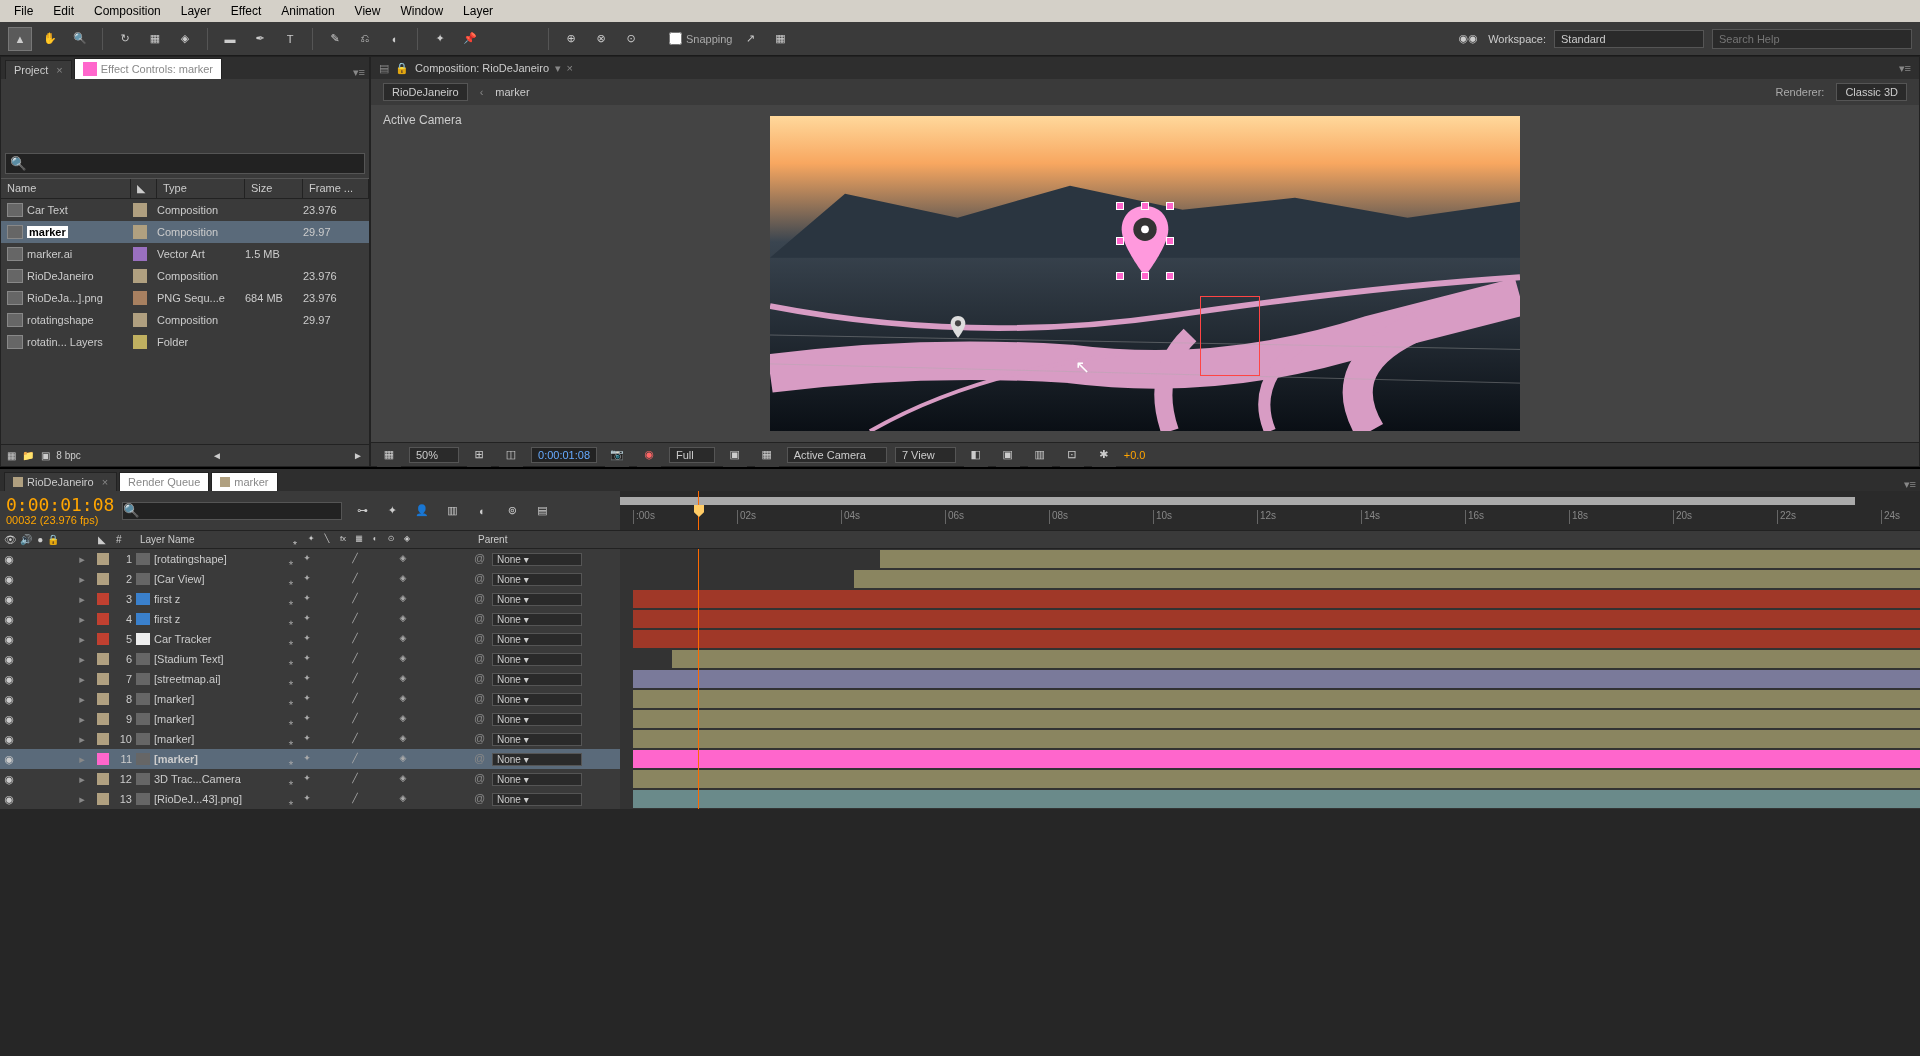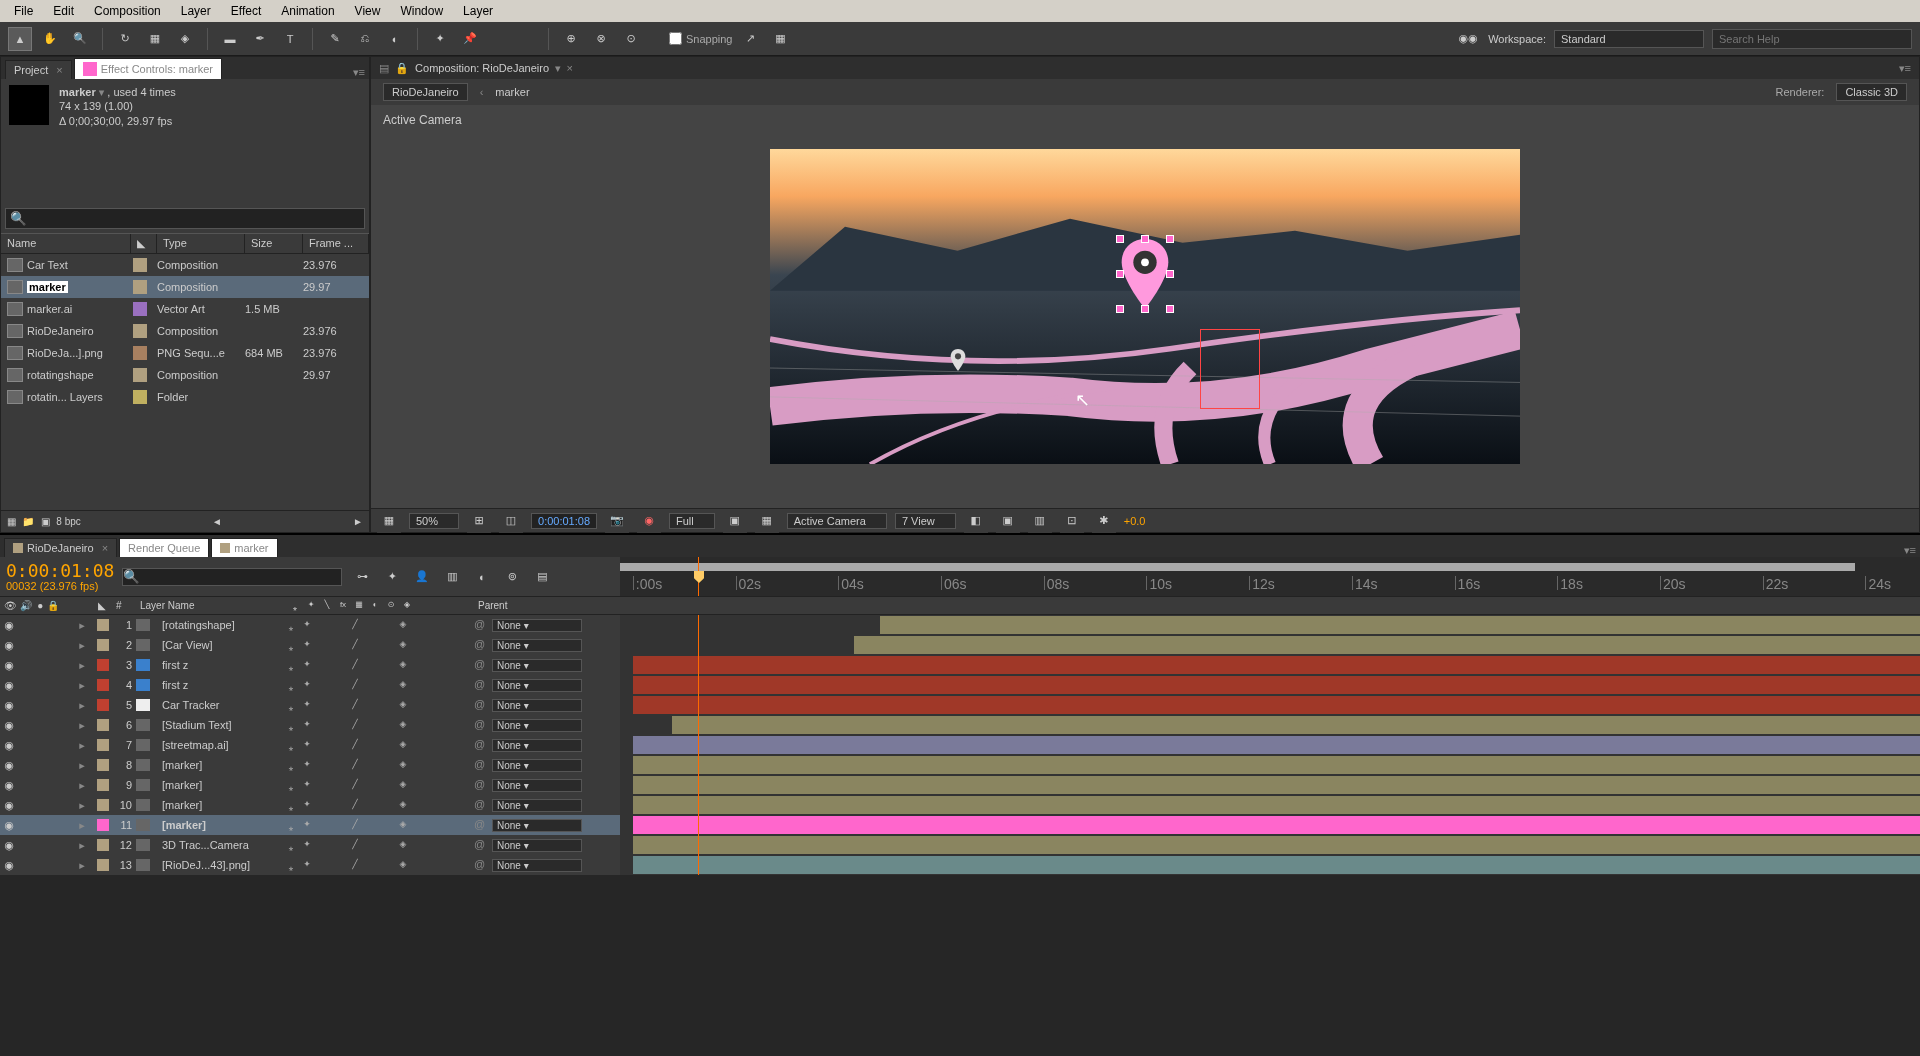--- a/index.html
+++ b/index.html
@@ -7,21 +7,21 @@
 .menubar { background: #d4d0c8; color: #000; display: flex; height: 22px; align-items: center; padding: 0 4px; font-size: 12px; }
 .menubar span { padding: 0 10px; cursor: default; }
 .toolbar { background: #3a3a3a; height: 34px; display: flex; align-items: center; padding: 0 8px; gap: 6px; border-bottom: 1px solid #1a1a1a; }
 .toolbar .sep { width: 1px; height: 22px; background: #555; margin: 0 4px; }
 .tool-btn { width: 24px; height: 24px; background: #3a3a3a; border: 1px solid transparent; display: flex; align-items: center; justify-content: center; color: #ccc; }
 .tool-btn.active { background: #5a5a5a; border-color: #777; }
 .snapping { display: flex; align-items: center; gap: 4px; margin-left: 20px; color: #aaa; }
 .workspace-area { margin-left: auto; display: flex; align-items: center; gap: 8px; }
 .workspace-select { background: #2a2a2a; border: 1px solid #555; color: #ccc; padding: 2px 30px 2px 6px; font-size: 11px; width: 150px; }
 .search-help { background: #2a2a2a; border: 1px solid #555; color: #aaa; padding: 3px 6px; width: 200px; font-size: 11px; }
-.main-area { display: flex; height: 477px; }
+.main-area { display: flex; height: 411px; }
 .panel { background: #3a3a3a; border: 1px solid #222; display: flex; flex-direction: column; }
 .project-panel { width: 370px; }
 .tab-bar { display: flex; background: #2e2e2e; height: 22px; align-items: flex-end; padding-left: 4px; gap: 2px; }
 .tab { background: #3a3a3a; padding: 3px 8px; font-size: 11px; border: 1px solid #222; border-bottom: none; display: flex; align-items: center; gap: 4px; }
 .tab.inactive { background: #ffffff; color: #888; }
 .tab .close-x { color: #888; margin-left: 4px; }
 .pink-swatch { width: 14px; height: 14px; background: #ff66cc; display: inline-block; }
 .project-info { padding: 6px 8px; background: #3a3a3a; display: flex; gap: 10px; }
 .thumb { width: 40px; height: 40px; background: #000; }
 .info-text { font-size: 11px; color: #ccc; line-height: 1.3; }
@@ -65,21 +65,21 @@
 .exposure { color: #ffa500; }
 .timeline-panel { background: #3a3a3a; border-top: 2px solid #000; }
 .tl-tabbar { display: flex; background: #2e2e2e; height: 22px; align-items: flex-end; padding-left: 4px; gap: 2px; }
 .tl-header { display: flex; height: 40px; background: #3a3a3a; border-bottom: 1px solid #222; }
 .tl-left { width: 620px; display: flex; align-items: center; padding: 0 6px; gap: 8px; }
 .tl-timecode { color: #ffa500; font-size: 18px; font-family: monospace; line-height: 1; }
 .tl-frameinfo { color: #ffa500; font-size: 11px; }
 .tl-search { background: #222; border: 1px solid #555; width: 220px; height: 18px; }
 .tl-header-icons { display: flex; gap: 6px; }
 .tl-ruler { flex: 1; position: relative; background: #2a2a2a; }
-.ruler-marks { position: absolute; bottom: 0; left: 0; right: 16px; height: 20px; display: flex; font-size: 14px; color: #888; }
+.ruler-marks { position: absolute; bottom: 0; left: 0; right: 0; height: 20px; display: flex; font-size: 10px; color: #888; }
 .ruler-mark { position: absolute; border-left: 1px solid #666; padding-left: 2px; height: 14px; }
 .playhead { position: absolute; top: 0; bottom: 0; border-left: 1px solid #ff6a00; }
 .playhead-handle { position: absolute; top: 14px; width: 10px; height: 12px; background: #ffcc66; left: -5px; clip-path: polygon(0 0, 100% 0, 100% 60%, 50% 100%, 0 60%); }
 .work-area { position: absolute; top: 6px; height: 8px; background: #aaa; left: 0; right: 5%; }
 .tl-colheader { display: flex; background: #3a3a3a; height: 18px; border-bottom: 1px solid #222; font-size: 10px; align-items: center; }
 .tlc { padding: 0 4px; }
 .tlc-eye { width: 70px; display: flex; gap: 4px; }
 .tlc-twirl { width: 24px; }
 .tlc-label { width: 18px; }
 .tlc-num { width: 24px; }
@@ -91,21 +91,21 @@
 .tl-row.selected { background: #5a6a7a; }
 .tl-row-left { width: 620px; display: flex; align-items: center; }
 .tl-row-right { flex: 1; position: relative; height: 100%; background: #333; }
 .layer-bar { position: absolute; top: 1px; bottom: 1px; }
 .eye-col { width: 70px; display: flex; align-items: center; gap: 4px; padding-left: 2px; }
 .eye-dot { width: 14px; height: 14px; display: flex; align-items: center; justify-content: center; color: #ccc; }
 .twirl-col { width: 24px; color: #888; text-align: center; }
 .label-col { width: 18px; display: flex; justify-content: center; }
 .label-box { width: 12px; height: 12px; }
 .num-col { width: 24px; text-align: right; padding-right: 4px; }
-.name-col { width: 148px; display: flex; align-items: center; gap: 12px; }
+.name-col { width: 148px; display: flex; align-items: center; gap: 4px; }
 .layer-icon { width: 14px; height: 12px; background: #666; display: inline-block; }
 .switches-col { width: 150px; display: flex; gap: 2px; color: #aaa; font-size: 9px; }
 .sw { width: 14px; text-align: center; }
 .parent-col { width: 140px; display: flex; align-items: center; gap: 4px; }
 .spiral { width: 14px; height: 14px; color: #888; }
 .parent-select { background: #2a2a2a; border: 1px solid #555; color: #ccc; padding: 0 14px 0 4px; font-size: 10px; width: 90px; }
 </style>
 </head>
 <body>
 
@@ -165,28 +165,20 @@
       <div class="tab">
           <span>Project</span>
           <span class="close-x">×</span>
         </div>
       <div class="tab inactive">
           <span class="pink-swatch"></span>
           <span>Effect Controls: marker</span>
         </div>
       <div style="margin-left:auto;color:#888;padding:0 4px">▾≡</div>
     </div>
-    <div class="project-info">
-      <div class="thumb"></div>
-      <div class="info-text">
-        <div><b>marker</b> <span style="color:#888">▾</span> <span>, used 4 times</span></div>
-        <div>74 x 139 (1.00)</div>
-        <div>Δ 0;00;30;00, 29.97 fps</div>
-      </div>
-    </div>
     <div style="height:70px"></div>
     <div class="search-row"><input class="search-input" placeholder="🔍" style=""></div>
     <div class="proj-header">
       <div class="col col-name">Name</div>
       <div class="col col-label">◣</div>
       <div class="col col-type">Type</div>
       <div class="col col-size">Size</div>
       <div class="col col-frame">Frame ...</div>
     </div>
     <div class="proj-list" id="proj-list">

